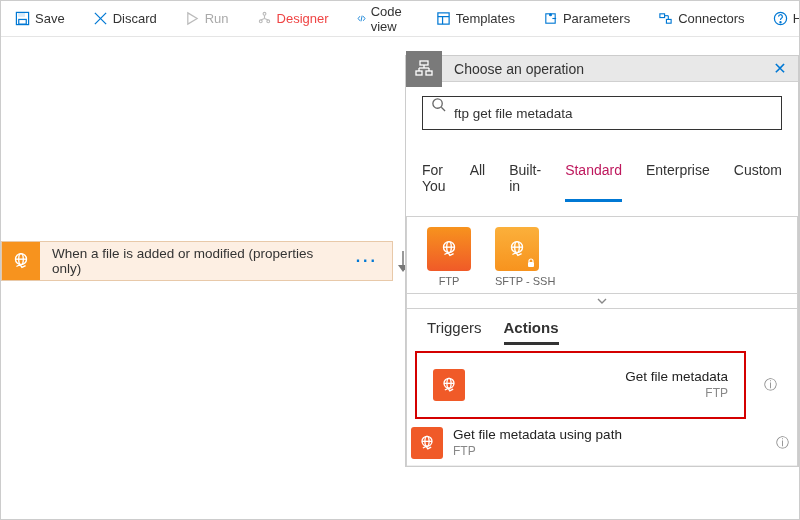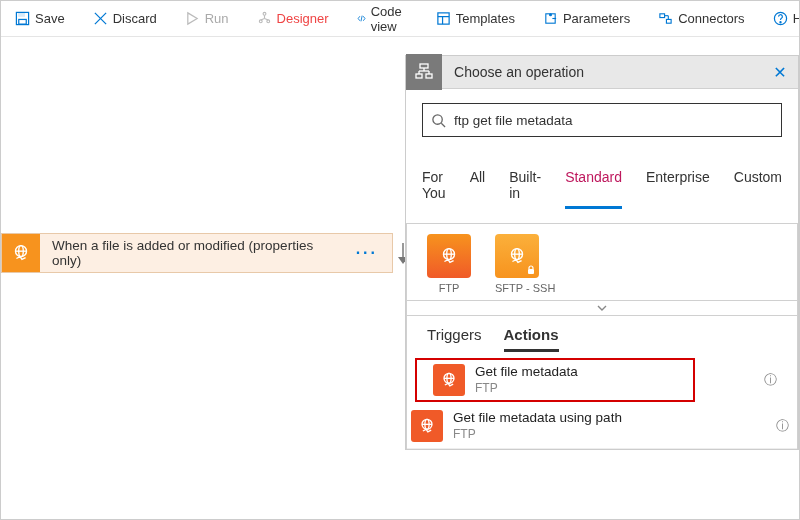--- a/index.html
+++ b/index.html
@@ -7,44 +7,44 @@
   .toolbar { display: flex; align-items: center; height: 36px; border-bottom: 1px solid #e5e5e5; padding: 0 6px; gap: 12px; font-size: 13px; color: #333; }
   .tb-btn { display: flex; align-items: center; gap: 5px; padding: 4px 8px; cursor: pointer; }
   .tb-btn svg { width: 15px; height: 15px; }
   .canvas { position: relative; padding-top: 18px; display: flex; flex-direction: row; align-items: center; }
   .trigger-card { width: 636px; height: 40px; background: #fdefe3; border: 1px solid #e8c9a9; display: flex; align-items: center; }
   .trigger-icon { width: 38px; height: 38px; background: #f7931e; display: flex; align-items: center; justify-content: center; }
   .trigger-title { flex: 1; padding-left: 12px; font-size: 13.5px; color: #333; }
   .trigger-menu { padding: 0 14px; color: #0078d4; letter-spacing: 2px; font-weight: bold; cursor: pointer; }
   .arrow-down { margin: 6px 0 4px; }
   .panel { width: 636px; border: 1px solid #ccc; background: #f3f2f1; }
-  .panel-header { height: 33px; display: flex; align-items: center; background: #e8e8e8; border-bottom: 1px solid #d0d0d0; }
+  .panel-header { height: 26px; display: flex; align-items: center; background: #e8e8e8; border-bottom: 1px solid #d0d0d0; }
   .panel-header-icon { width: 36px; height: 36px; background: #7a7a7a; display: flex; align-items: center; justify-content: center; }
   .panel-header-title { flex: 1; padding-left: 12px; font-size: 14px; color: #333; }
   .panel-close { width: 36px; text-align: center; color: #0078d4; font-size: 16px; cursor: pointer; }
   .panel-body { background: #fff; padding: 14px 16px 0; }
-  .search-box { display: flex; align-items: center; border: 1px solid #333; height: 34px; padding: 0 8px; }
+  .search-box { display: flex; border: 1px solid #333; height: 34px; padding: 0 8px; }
   .search-box svg { width: 15px; height: 15px; color: #666; }
   .search-box input { border: none; outline: none; flex: 1; font-size: 13.5px; padding-left: 8px; color: #333; }
   .tabs1 { display: flex; gap: 24px; margin-top: 32px; font-size: 14px; color: #333; }
   .tab1 { padding-bottom: 8px; cursor: pointer; }
   .tab1.active { color: #be185d; border-bottom: 3px solid #0078d4; }
   .connectors-wrap { border: 1px solid #d0d0d0; border-bottom: none; margin: 14px -16px 0; }
   .connectors { display: flex; gap: 24px; padding: 10px 20px 6px; }
   .conn { text-align: center; font-size: 11px; color: #666; cursor: pointer; }
   .conn-icon { width: 44px; height: 44px; border-radius: 4px; display: flex; align-items: center; justify-content: center; margin-bottom: 4px; }
   .conn-icon.orange { background: linear-gradient(#f7931e,#f05a28); }
   .conn-icon.yellow { background: linear-gradient(#fbb03b,#f7931e); }
   .expander { height: 16px; border: 1px solid #d0d0d0; border-left: none; border-right: none; display: flex; align-items: center; justify-content: center; color: #888; font-size: 11px; cursor: pointer; }
   .tabs2 { display: flex; gap: 22px; padding: 10px 20px 0; font-size: 15px; color: #333; }
   .tab2 { padding-bottom: 6px; cursor: pointer; }
   .tab2.active { font-weight: 600; border-bottom: 3px solid #333; }
   .actions { padding: 4px 0 0; }
   .action-row { display: flex; align-items: center; padding: 6px 4px; border-bottom: 1px solid #eee; cursor: pointer; }
-  .action-row.hl { border: 2px solid #d40000; padding: 4px 16px; margin: 2px 8px; width: 280px; }
+  .action-row.hl { border: 2px solid #d40000; padding: 16px 16px; margin: 2px 8px; width: 331px; text-align: right; }
   .action-icon { width: 32px; height: 32px; border-radius: 3px; background: #f05a28; display: flex; align-items: center; justify-content: center; flex-shrink: 0; }
   .action-text { padding-left: 10px; flex: 1; line-height: 1.25; }
   .action-title { font-size: 13.5px; color: #222; }
   .action-sub { font-size: 12px; color: #888; }
   .info-icon { color: #888; font-size: 13px; padding-right: 4px; }
   
   .globe { width: 22px; height: 22px; }
 </style>
 </head>
 <body>

